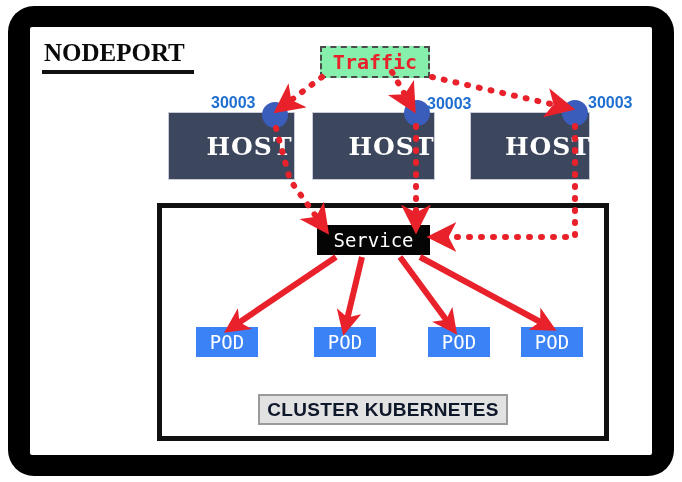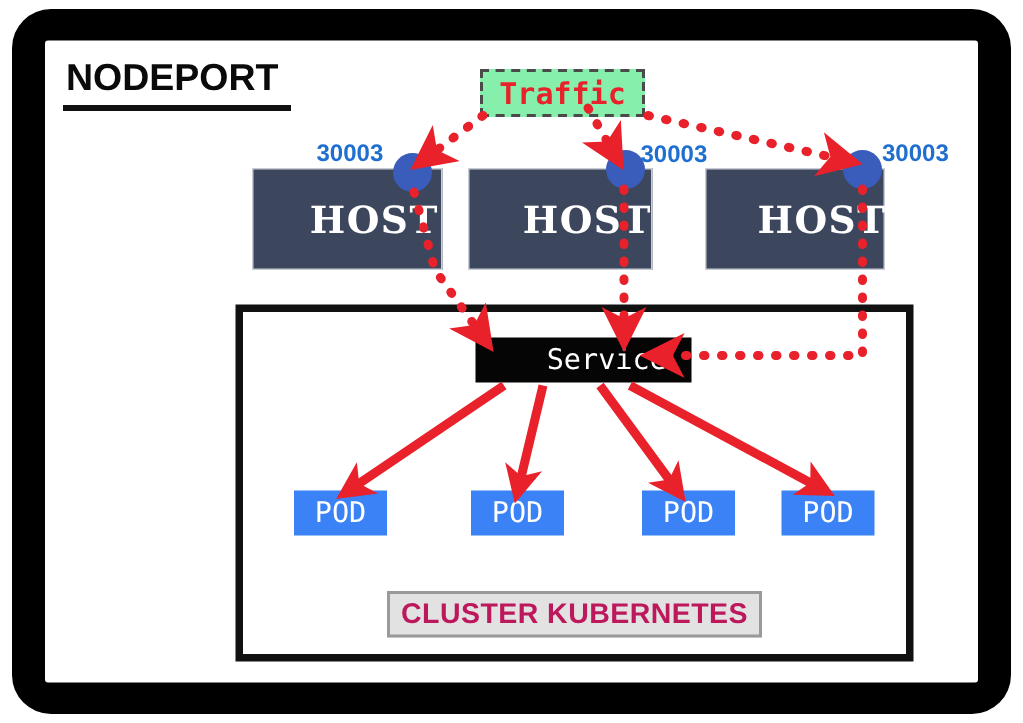--- a/index.html
+++ b/index.html
@@ -40,20 +40,21 @@
   .title {
     position: absolute;
     left: 44px;
     top: 40px;
     font-size: 25px;
     font-weight: bold;
     letter-spacing: 0px;
     color: #0a0a0a;
     line-height: 1;
     white-space: nowrap;
+    font-family: Liberation Serif, serif;
   }
   .title-underline {
     position: absolute;
     left: 42px;
     top: 70px;
     width: 152px;
     height: 4px;
     background: #111111;
   }
 
@@ -150,21 +151,20 @@
     width: 113px;
     height: 30px;
     background: #050505;
     display: flex;
     align-items: center;
     justify-content: center;
     color: #ffffff;
     font-family: "DejaVu Sans Mono", monospace;
     font-size: 19px;
     letter-spacing: 0px;
-    padding-left: 31px;
   }
 
   
   .pod {
     position: absolute;
     top: 327px;
     width: 62px;
     height: 30px;
     background: #3b82f6;
     display: flex;
@@ -187,21 +187,21 @@
     width: 250px;
     height: 31px;
     background: #e2e2e2;
     border: 2px solid #9a9a9a;
     box-sizing: border-box;
     display: flex;
     align-items: center;
     justify-content: center;
     font-size: 19px;
     font-weight: bold;
-    color: #be185d;
+    color: #0f172a;
     letter-spacing: 0.3px;
   }
 
   
   .arrows {
     position: absolute;
     left: 0;
     top: 0;
     width: 682px;
     height: 482px;

